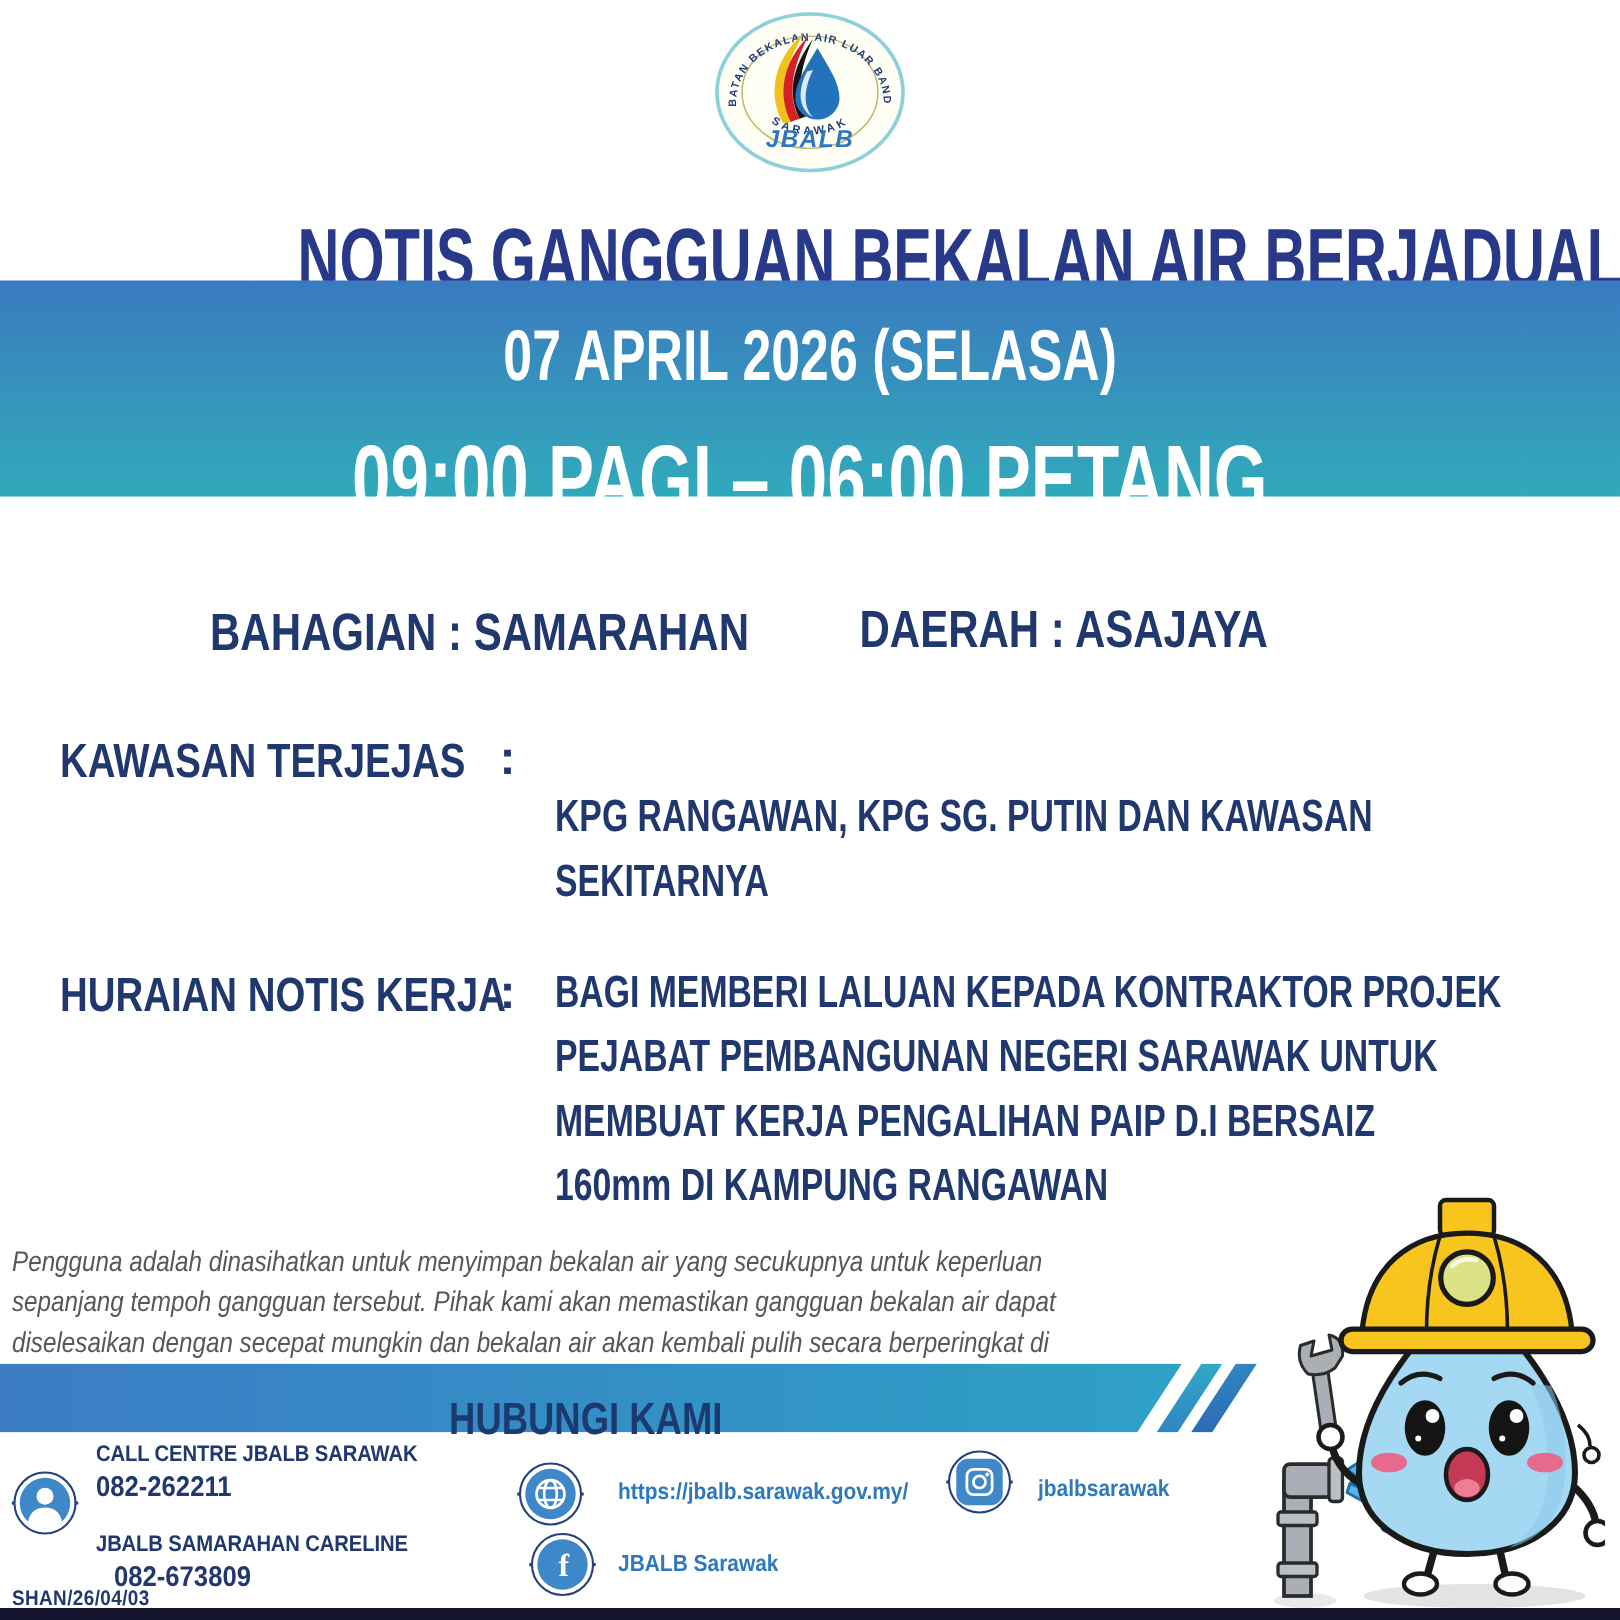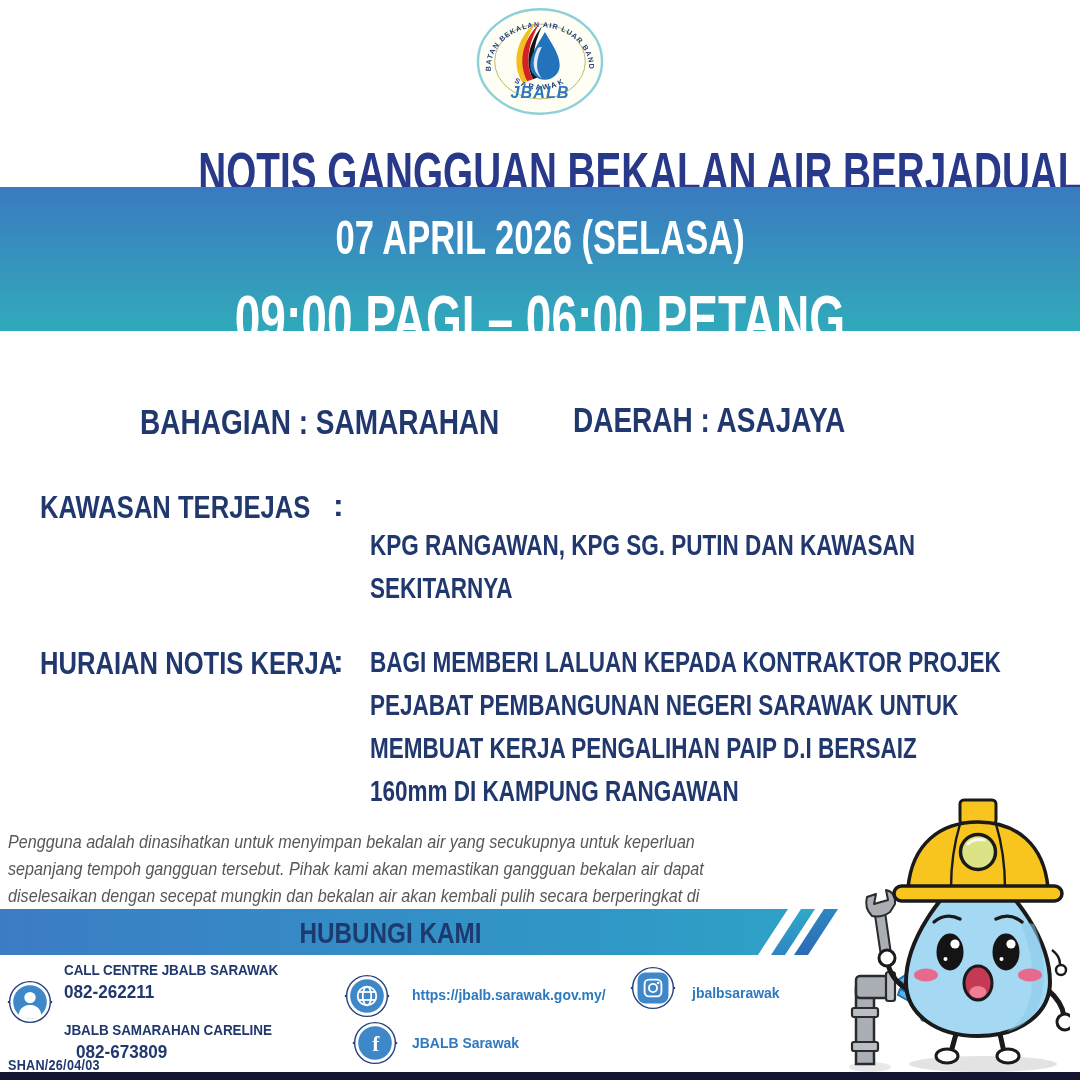--- a/index.html
+++ b/index.html
@@ -35,21 +35,21 @@
   .row-colon{font-size:32px;}
   .row-value{font-size:30px;line-height:43px;white-space:pre-line;width:900px;}
 
   .advisory{top:801px;left:8px;width:880px;color:#575757;
     font-style:italic;font-size:19px;line-height:27px;white-space:pre-line;}
 
   .contact-bar{top:909px;left:0;width:1080px;height:46px;
     background:linear-gradient(90deg,#3c7cc5 0%,#2f9ac6 60%,#2fb0cb 100%);
     clip-path:polygon(0 0,788px 0,758px 100%,0 100%);}
   .contact-bar-textwrap{top:909px;left:0;width:780px;height:46px;text-align:center;}
-  .contact-bar-text{margin-top:7px;font-size:30px;font-weight:bold;color:#1d3a6e;}
+  .contact-bar-text{margin-top:21px;font-size:30px;font-weight:bold;color:#1d3a6e;}
   .stripe{top:909px;left:0;width:1080px;height:46px;pointer-events:none;}
   .stripe1{background:linear-gradient(180deg,#2fa9c9,#2f86c2);
     clip-path:polygon(801px 0,815px 0,785px 100%,771px 100%);}
   .stripe2{background:linear-gradient(180deg,#2f86c2,#2c6bb4);
     clip-path:polygon(824px 0,838px 0,808px 100%,794px 100%);}
 
   .phone-name{font-size:15px;letter-spacing:-.1px;}
   .phone-number{font-size:19px;}
   .link-blue{color:#2e78be;font-weight:bold;font-size:15.5px;}
   .refcode{top:1057px;left:8px;font-size:14px;letter-spacing:.3px;}

